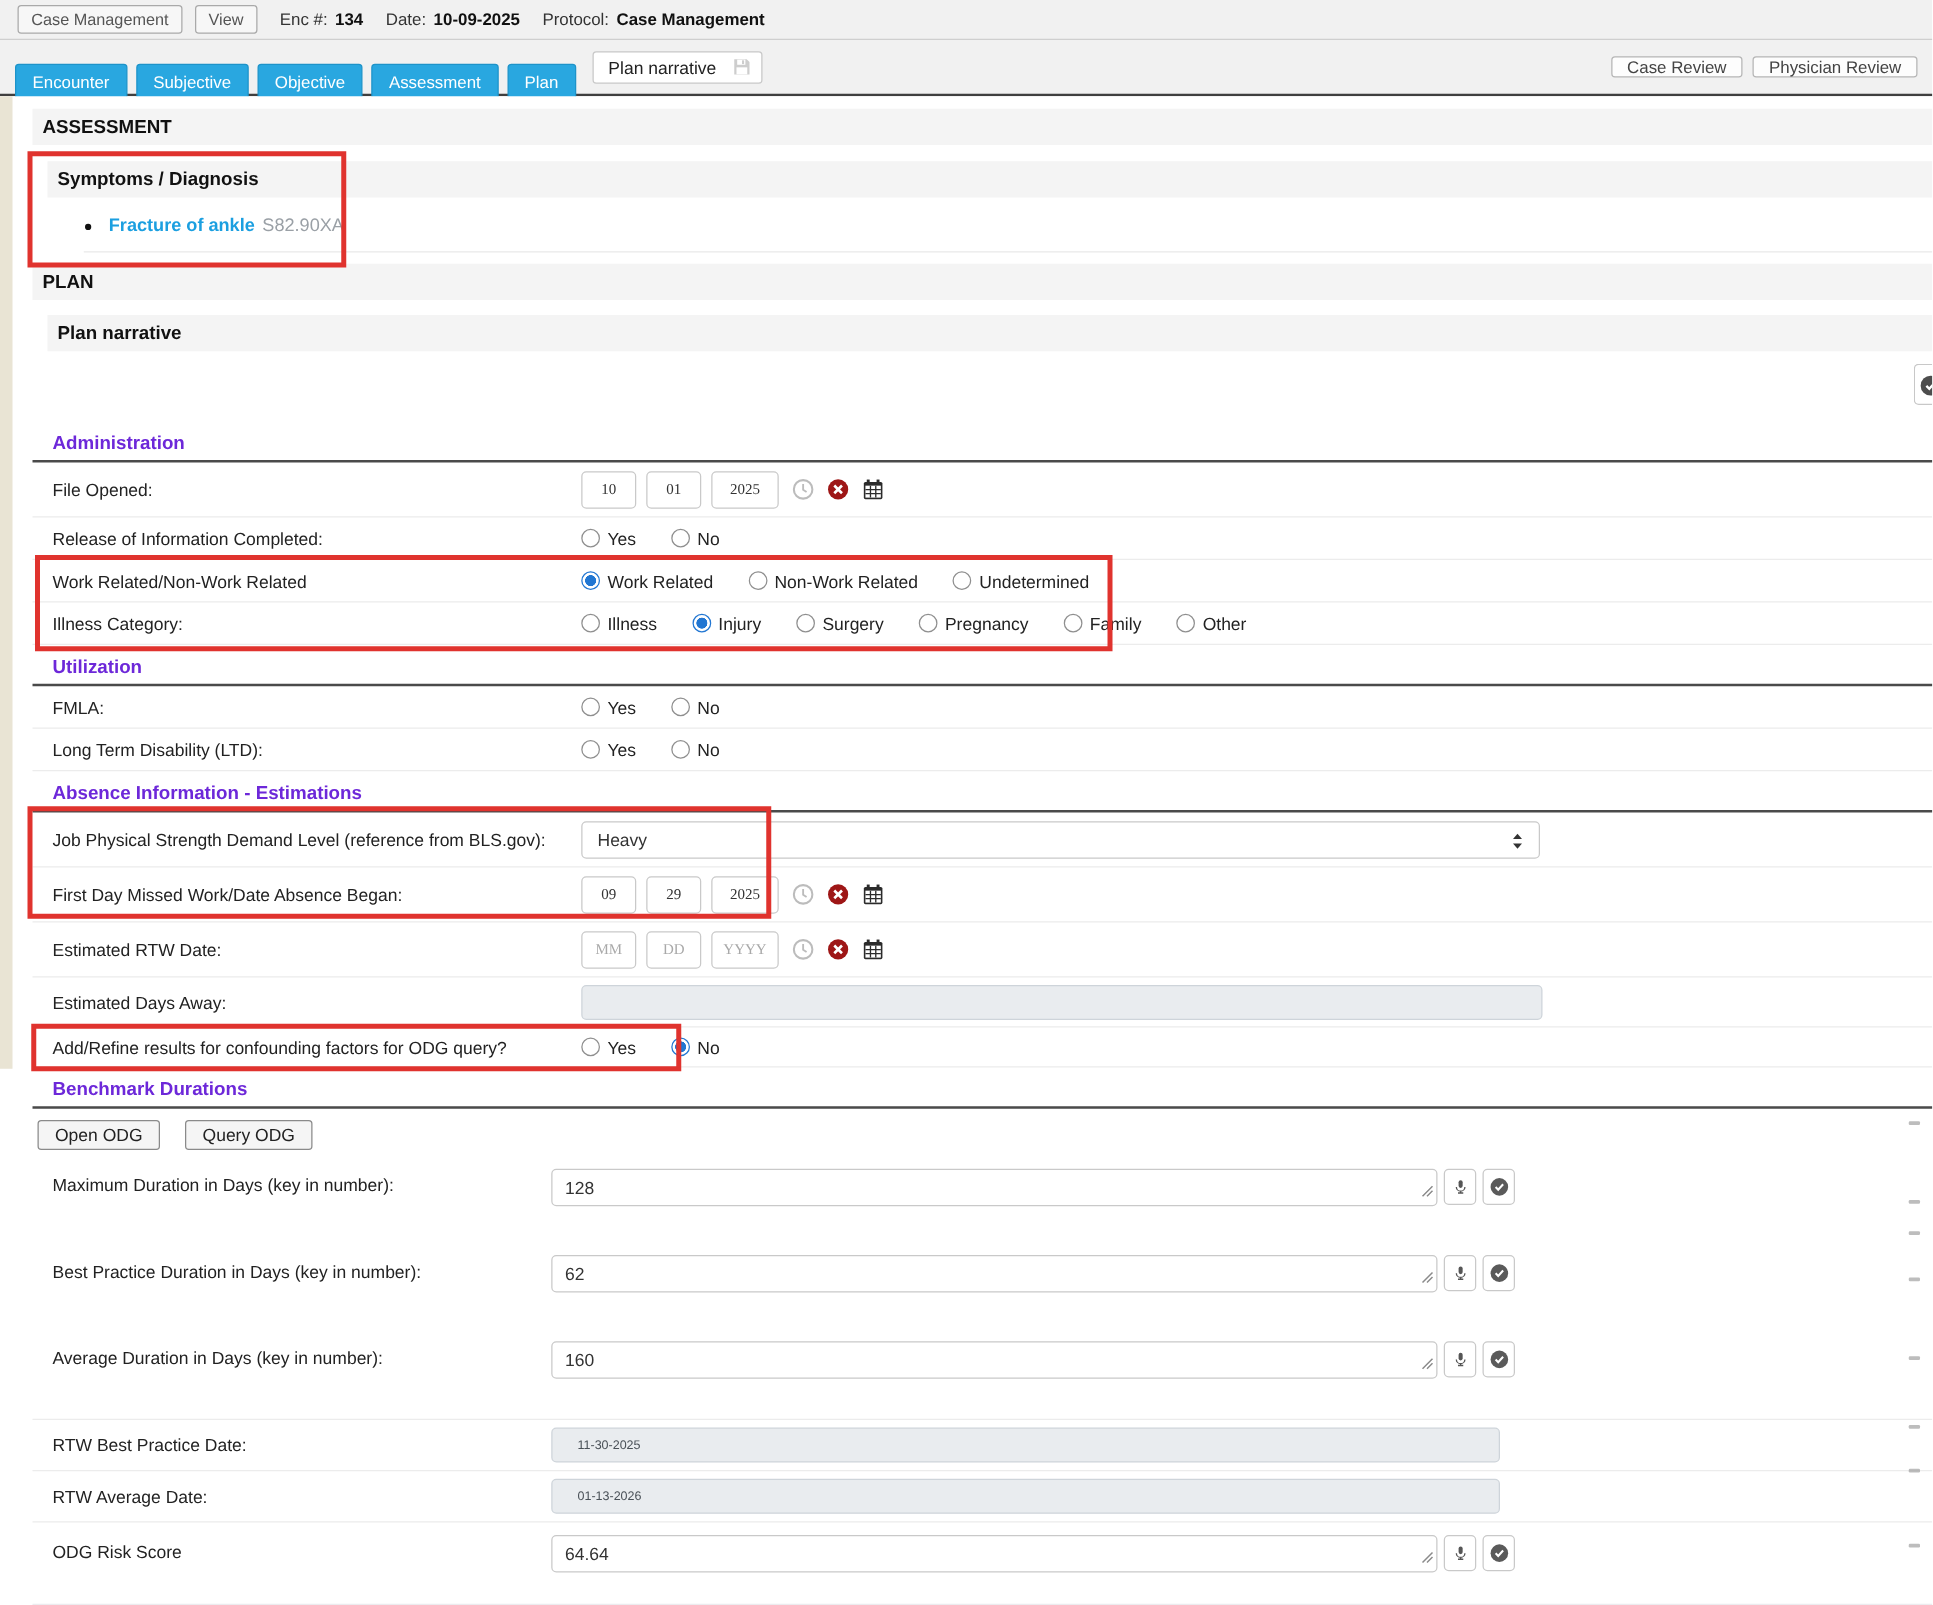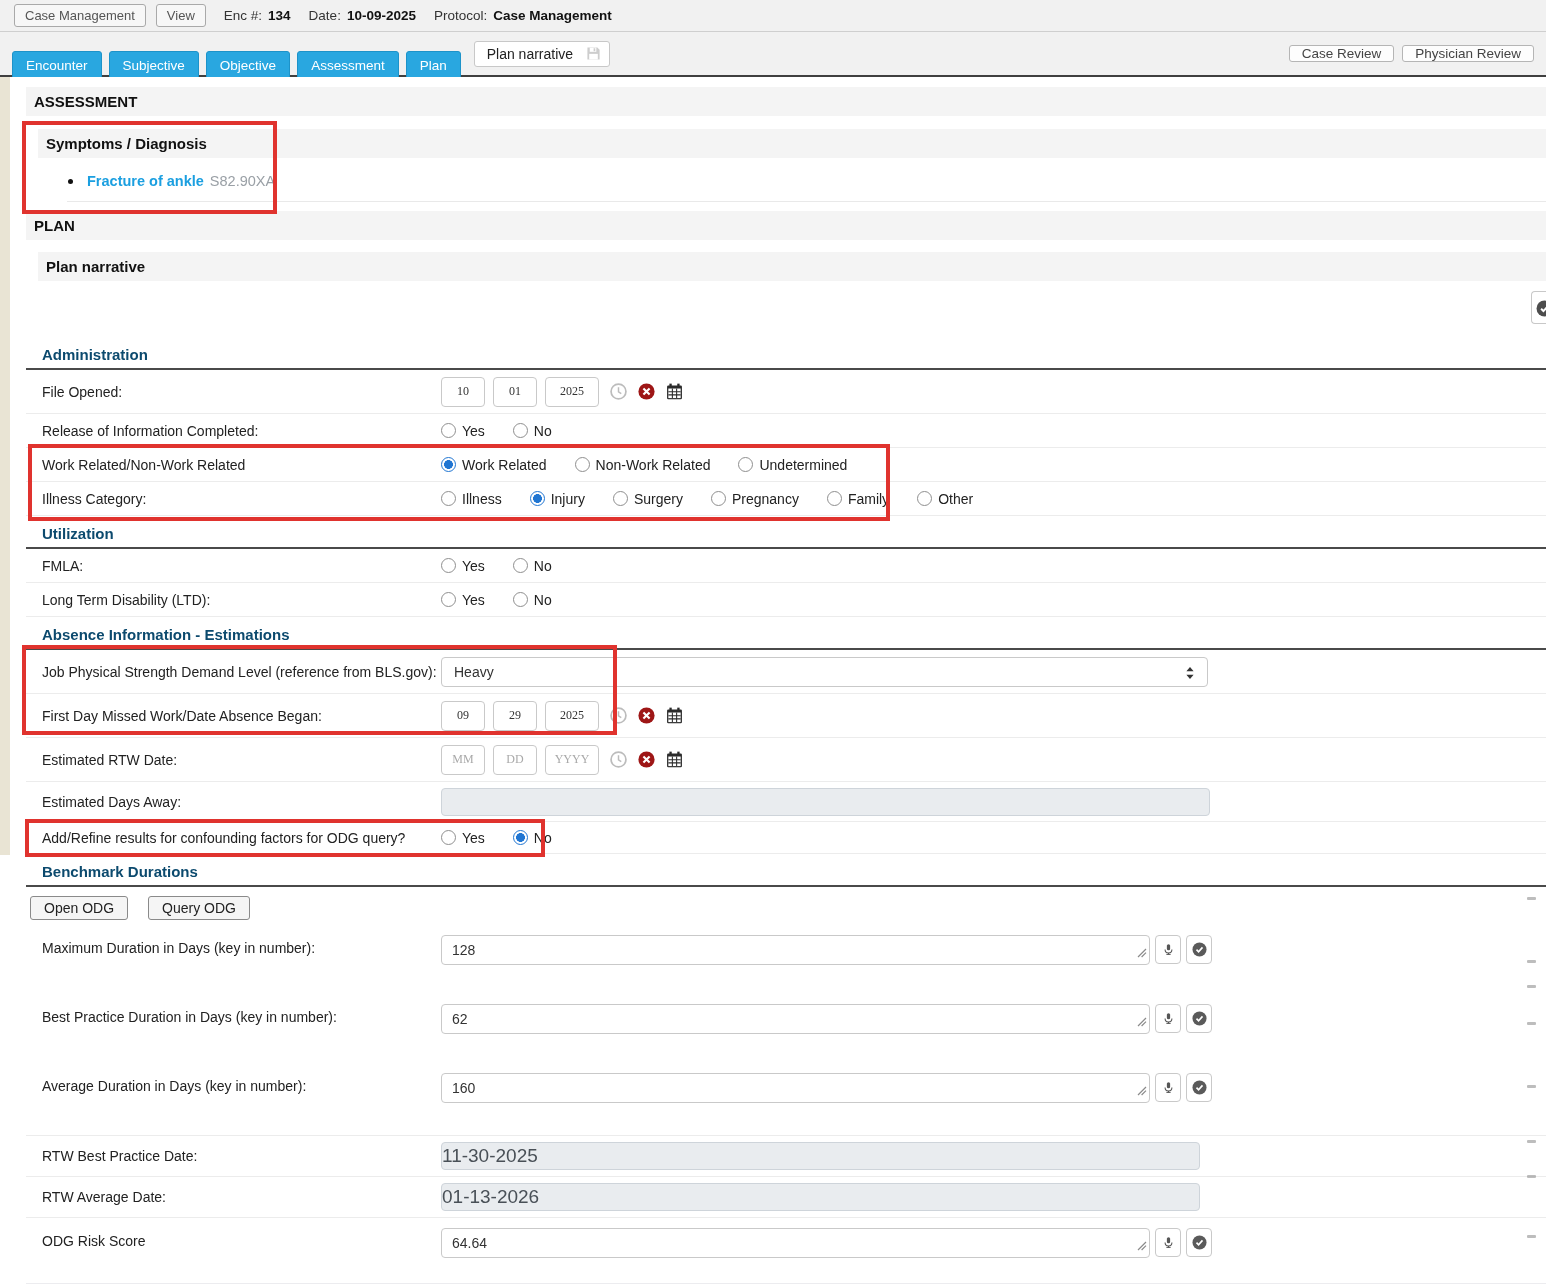--- a/index.html
+++ b/index.html
@@ -19,34 +19,34 @@
   .tab{background:#29a7e0;border:1px solid #1d93c9;color:#fff;border-radius:3px;padding:6px 13px;font-size:13.5px;cursor:pointer;margin-top:23px;}
   .narrbtn{background:#fff;border:1px solid #c8c8c8;border-radius:3px;padding:4px 8px 4px 12px;font-size:14px;color:#222;display:flex;align-items:center;gap:10px;margin-left:6px;}
   .right-btns{margin-left:auto;display:flex;gap:8px;}
   .revbtn{background:#fdfdfd;border:1px solid #b5b5b5;border-radius:3px;padding:0 12px;font-size:13.5px;color:#444;cursor:pointer;}
   
   .content{position:relative;background:#fff;height:1205px;}
   .leftstrip{position:absolute;left:0;top:0;width:10px;height:778px;background:#e9e4d4;}
   .main{margin-left:26px;position:relative;}
   .band{background:#f4f4f4;font-weight:bold;font-size:15px;padding:6px 8px;color:#111;}
   .sub{margin-left:12px;}
-  .sechead{font-weight:bold;font-size:15px;color:#0c4a6e;padding:9px 16px 5px 16px;border-bottom:2px solid #4a4a4a;}
-  .frow{display:flex;align-items:center;border-bottom:1px solid #ececec;padding:3px 0 3px 16px;min-height:34px;font-size:14px;}
+  .sechead{font-weight:bold;font-size:15px;color:#6d28d9;padding:9px 16px 5px 16px;border-bottom:2px solid #4a4a4a;}
+  .frow{display:flex;align-items:center;border-bottom:1px solid #ececec;padding:3px 0 3px 16px;min-height:34px;font-size:14px;gap:24px;}
   .flabel{width:399px;flex:none;color:#222;}
   .controls{display:flex;align-items:center;gap:8px;}
   .dinput{width:44px;height:30px;border:1px solid #c9c9c9;border-radius:4px;text-align:center;font-size:12px;color:#333;font-family:Liberation Serif, serif;}
   .dinput.yr{width:54px;}
   .dinput::placeholder{color:#a9a9a9;}
   .icn{display:inline-flex;align-items:center;margin-left:3px;cursor:pointer;}
   .ropt{display:inline-flex;align-items:center;gap:6px;margin-right:20px;cursor:pointer;font-size:14px;color:#222;}
   .radio{width:15px;height:15px;border-radius:50%;border:1px solid #8f8f8f;background:#fff;display:inline-block;flex:none;}
   .radio.on{border-color:#2176d2;background:radial-gradient(circle,#2176d2 0 4.2px,#fff 4.6px);}
   .selectbox{width:767px;height:30px;border:1px solid #c9c9c9;border-radius:4px;display:flex;align-items:center;padding:0 12px;font-size:14px;color:#333;position:relative;cursor:pointer;background:#fff;}
   .selectbox .arrows{position:absolute;right:12px;top:8px;}
-  .gray-input{background:#e9ecef;border:1px solid #ced4da;border-radius:4px;height:28px;display:flex;align-items:center;padding:0 0;font-size:19px;color:#495057;}
+  .gray-input{background:#e9ecef;border:1px solid #ced4da;border-radius:4px;height:28px;display:flex;align-items:center;padding:0 20px;font-size:10px;color:#495057;}
   .rel{position:relative;}
   .redbox{position:absolute;border:4px solid #e0332e;pointer-events:none;z-index:6;}
   
   .narrarea{height:56px;position:relative;}
   .clipbtn{position:absolute;right:0;top:10px;width:15px;height:33px;border:1px solid #c8c8c8;border-right:none;border-radius:4px 0 0 4px;background:#fff;overflow:hidden;}
   .clipbtn svg{position:absolute;left:4px;top:8px;}
   
   .obtn{background:#f5f5f5;border:1px solid #8a8a8a;border-radius:3px;padding:3px 13px;font-size:14px;color:#222;cursor:pointer;}
   .brow{display:flex;align-items:flex-start;padding:7px 0 7px 16px;font-size:14px;}
   .brow .flabel{padding-top:5px;}

